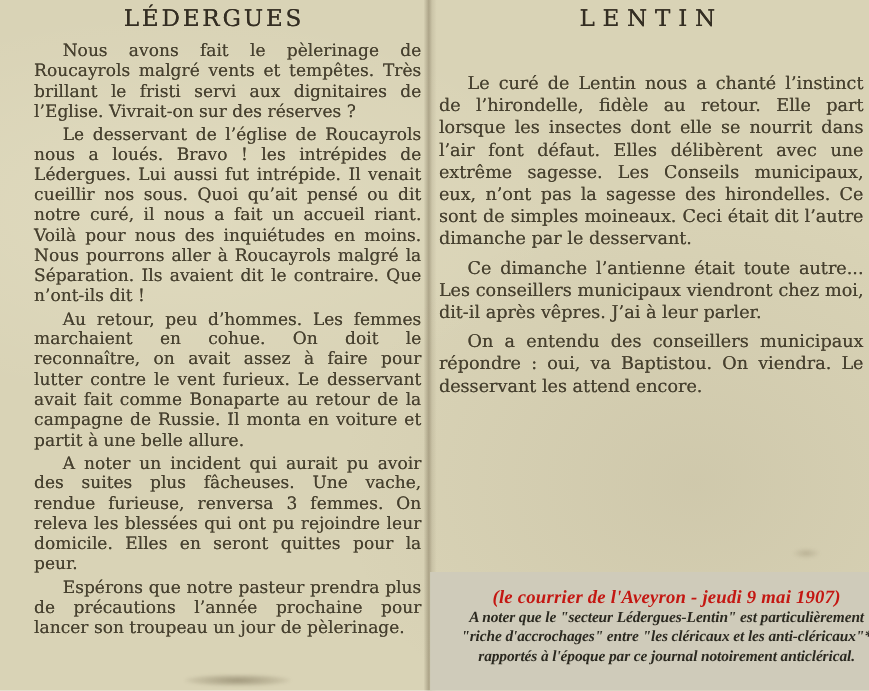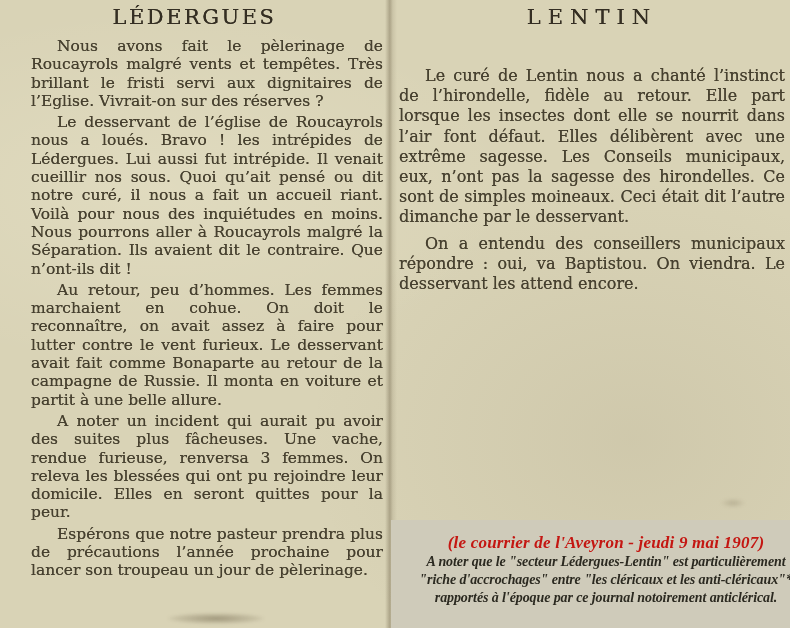--- a/index.html
+++ b/index.html
@@ -107,20 +107,21 @@
     <p>Au retour, peu d’hommes. Les femmes marchaient en cohue. On doit le reconnaître, on avait assez à faire pour lutter contre le vent furieux. Le desservant avait fait comme Bonaparte au retour de la campagne de Russie. Il monta en voiture et partit à une belle allure.</p>
     <p>A noter un incident qui aurait pu avoir des suites plus fâcheuses. Une vache, rendue furieuse, renversa 3 femmes. On releva les blessées qui ont pu rejoindre leur domicile. Elles en seront quittes pour la peur.</p>
     <p>Espérons que notre pasteur prendra plus de précautions l’année prochaine pour lancer son troupeau un jour de pèlerinage.</p>
   </div>
 
   <div class="seam"></div>
 
   <div class="clip clip-right">
     <div class="headline">LENTIN</div>
     <p>Le curé de Lentin nous a chanté l’instinct de l’hirondelle, fidèle au retour. Elle part lorsque les insectes dont elle se nourrit dans l’air font défaut. Elles délibèrent avec une extrême sagesse. Les Conseils municipaux, eux, n’ont pas la sagesse des hirondelles. Ce sont de simples moineaux. Ceci était dit l’autre dimanche par le desservant.</p>
+    <p>Ce dimanche l’antienne était toute autre... Les conseillers municipaux viendront chez moi, dit-il après vêpres. J’ai à leur parler.</p>
     <p>On a entendu des conseillers municipaux répondre : oui, va Baptistou. On viendra. Le desservant les attend encore.</p>
   </div>
 
   <div class="note-area">
     <div class="src-line">(le courrier de l'Aveyron - jeudi 9 mai 1907)</div>
     <div class="note-line">A noter que le "secteur Lédergues-Lentin" est particulièrement</div>
     <div class="note-line">"riche d'accrochages" entre "les cléricaux et les anti-cléricaux"*</div>
     <div class="note-line">rapportés à l'époque par ce journal notoirement anticlérical.</div>
   </div>
 

